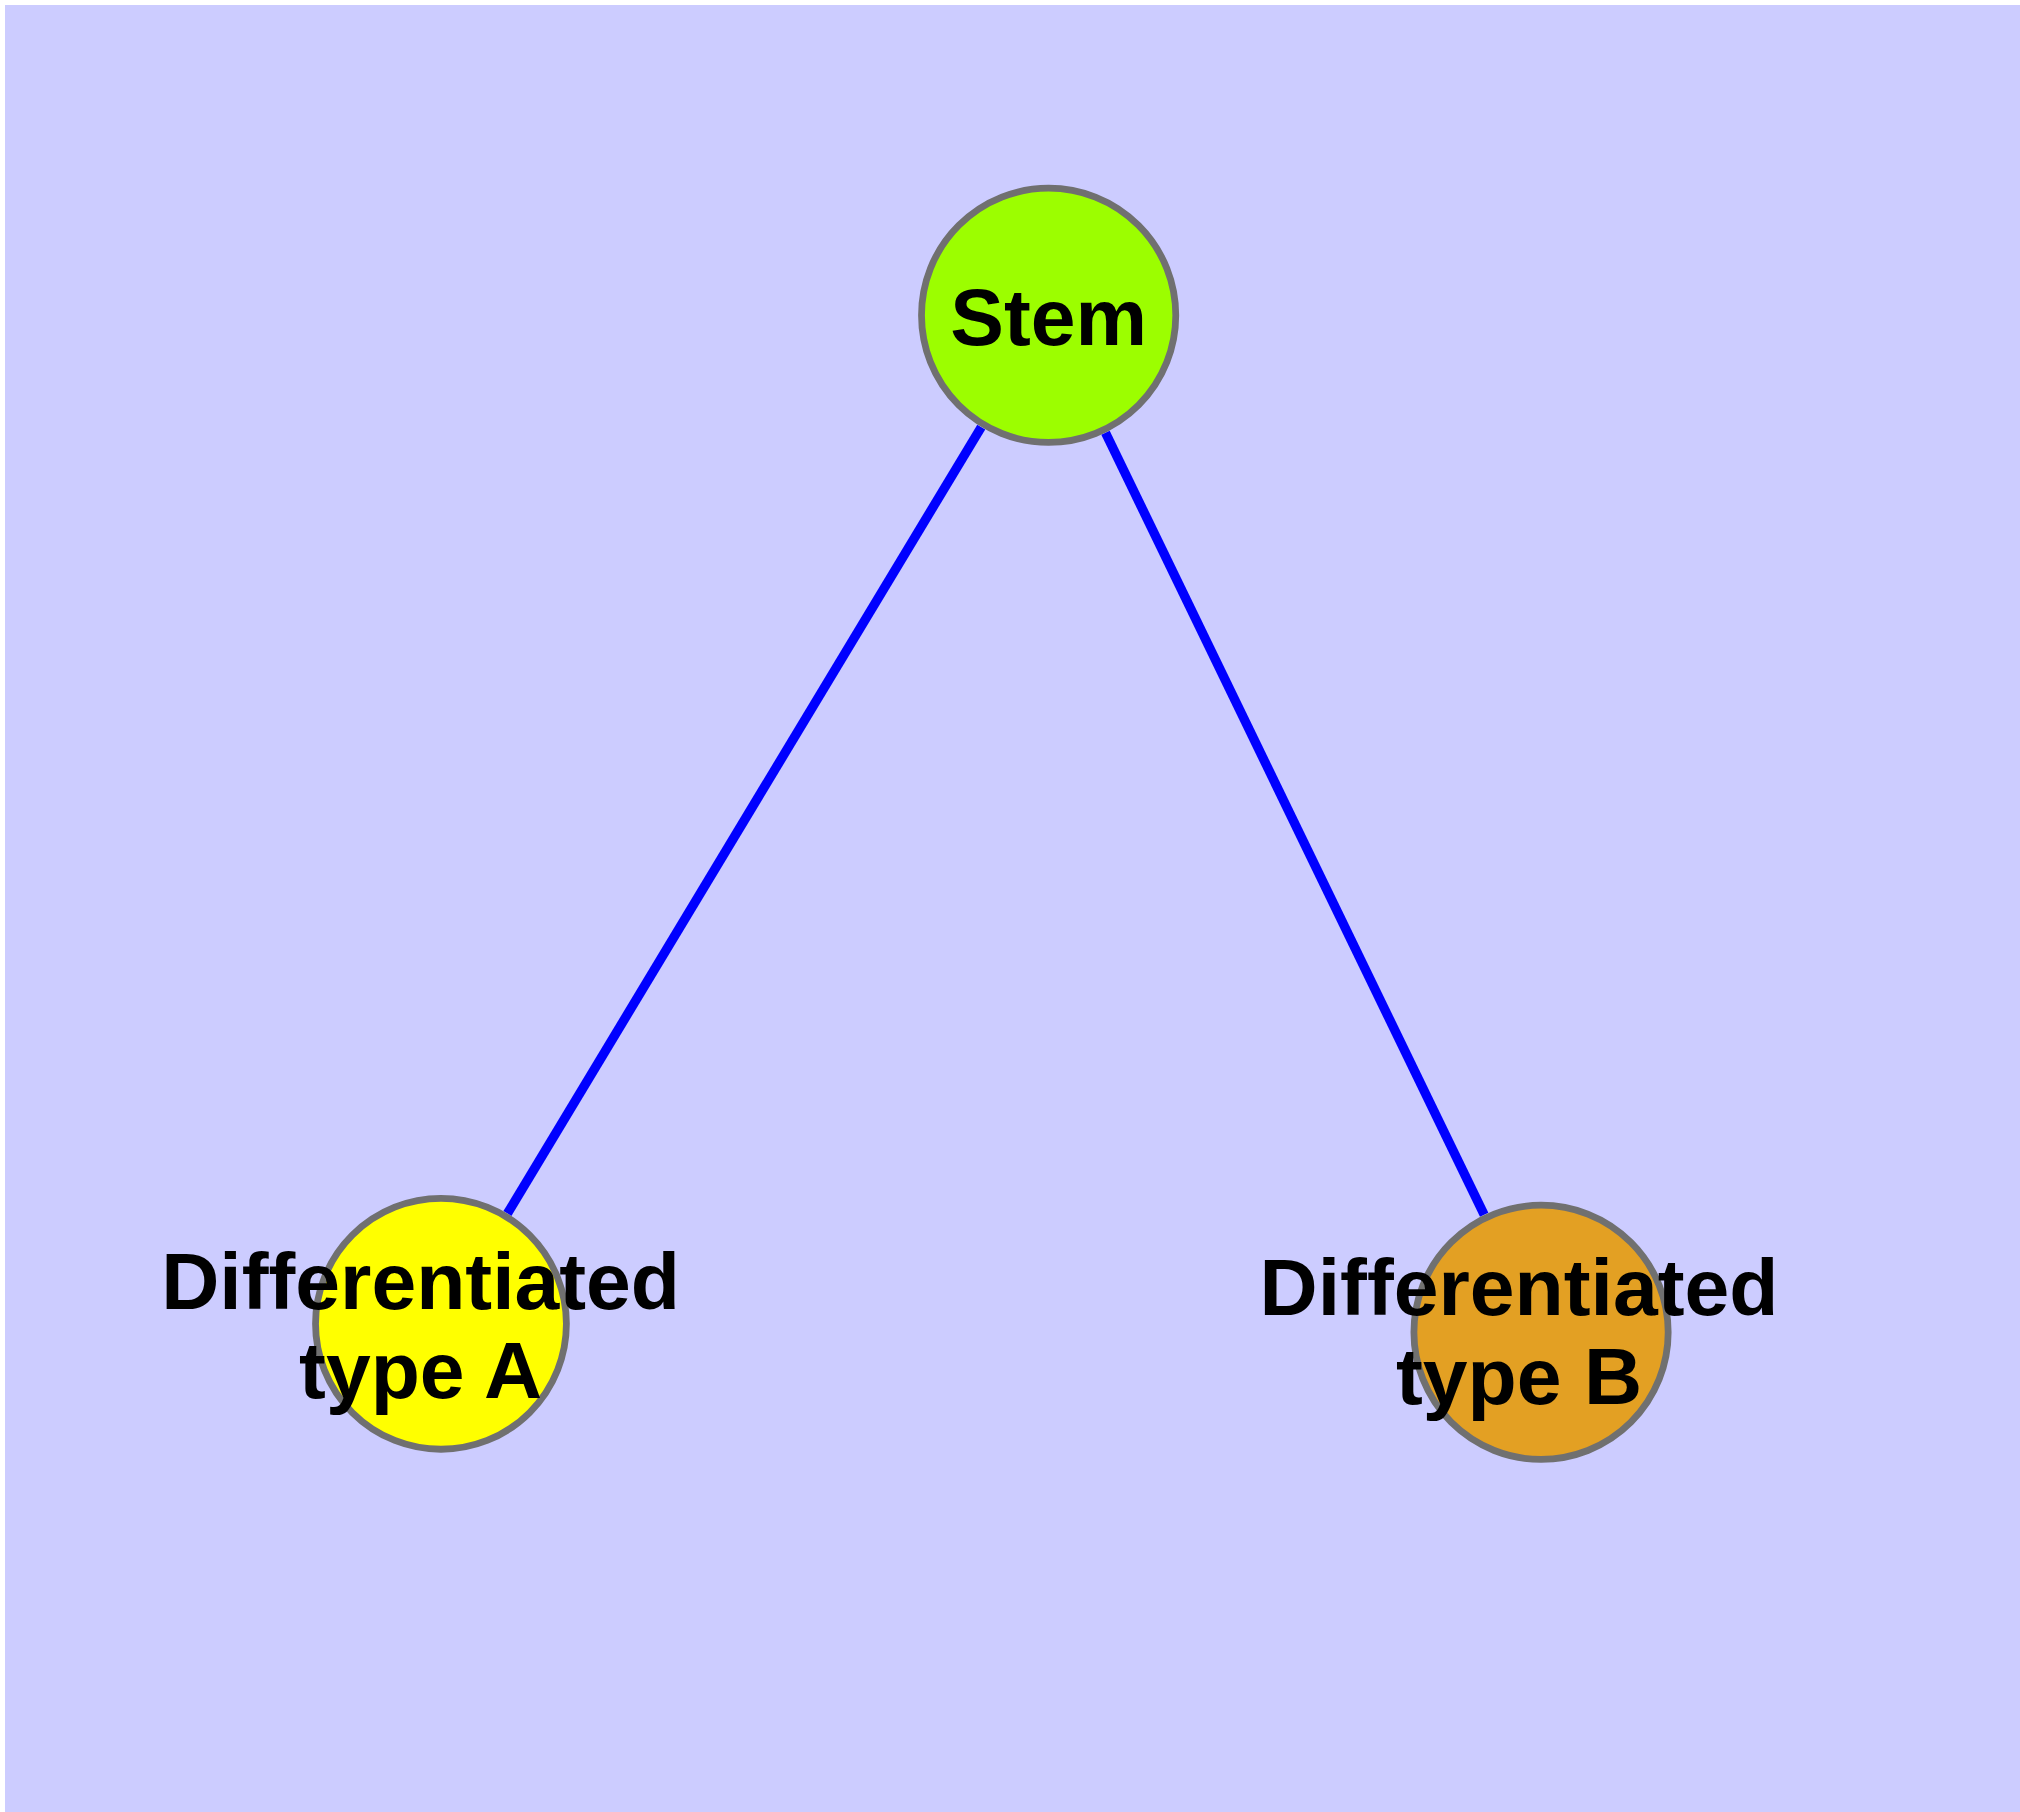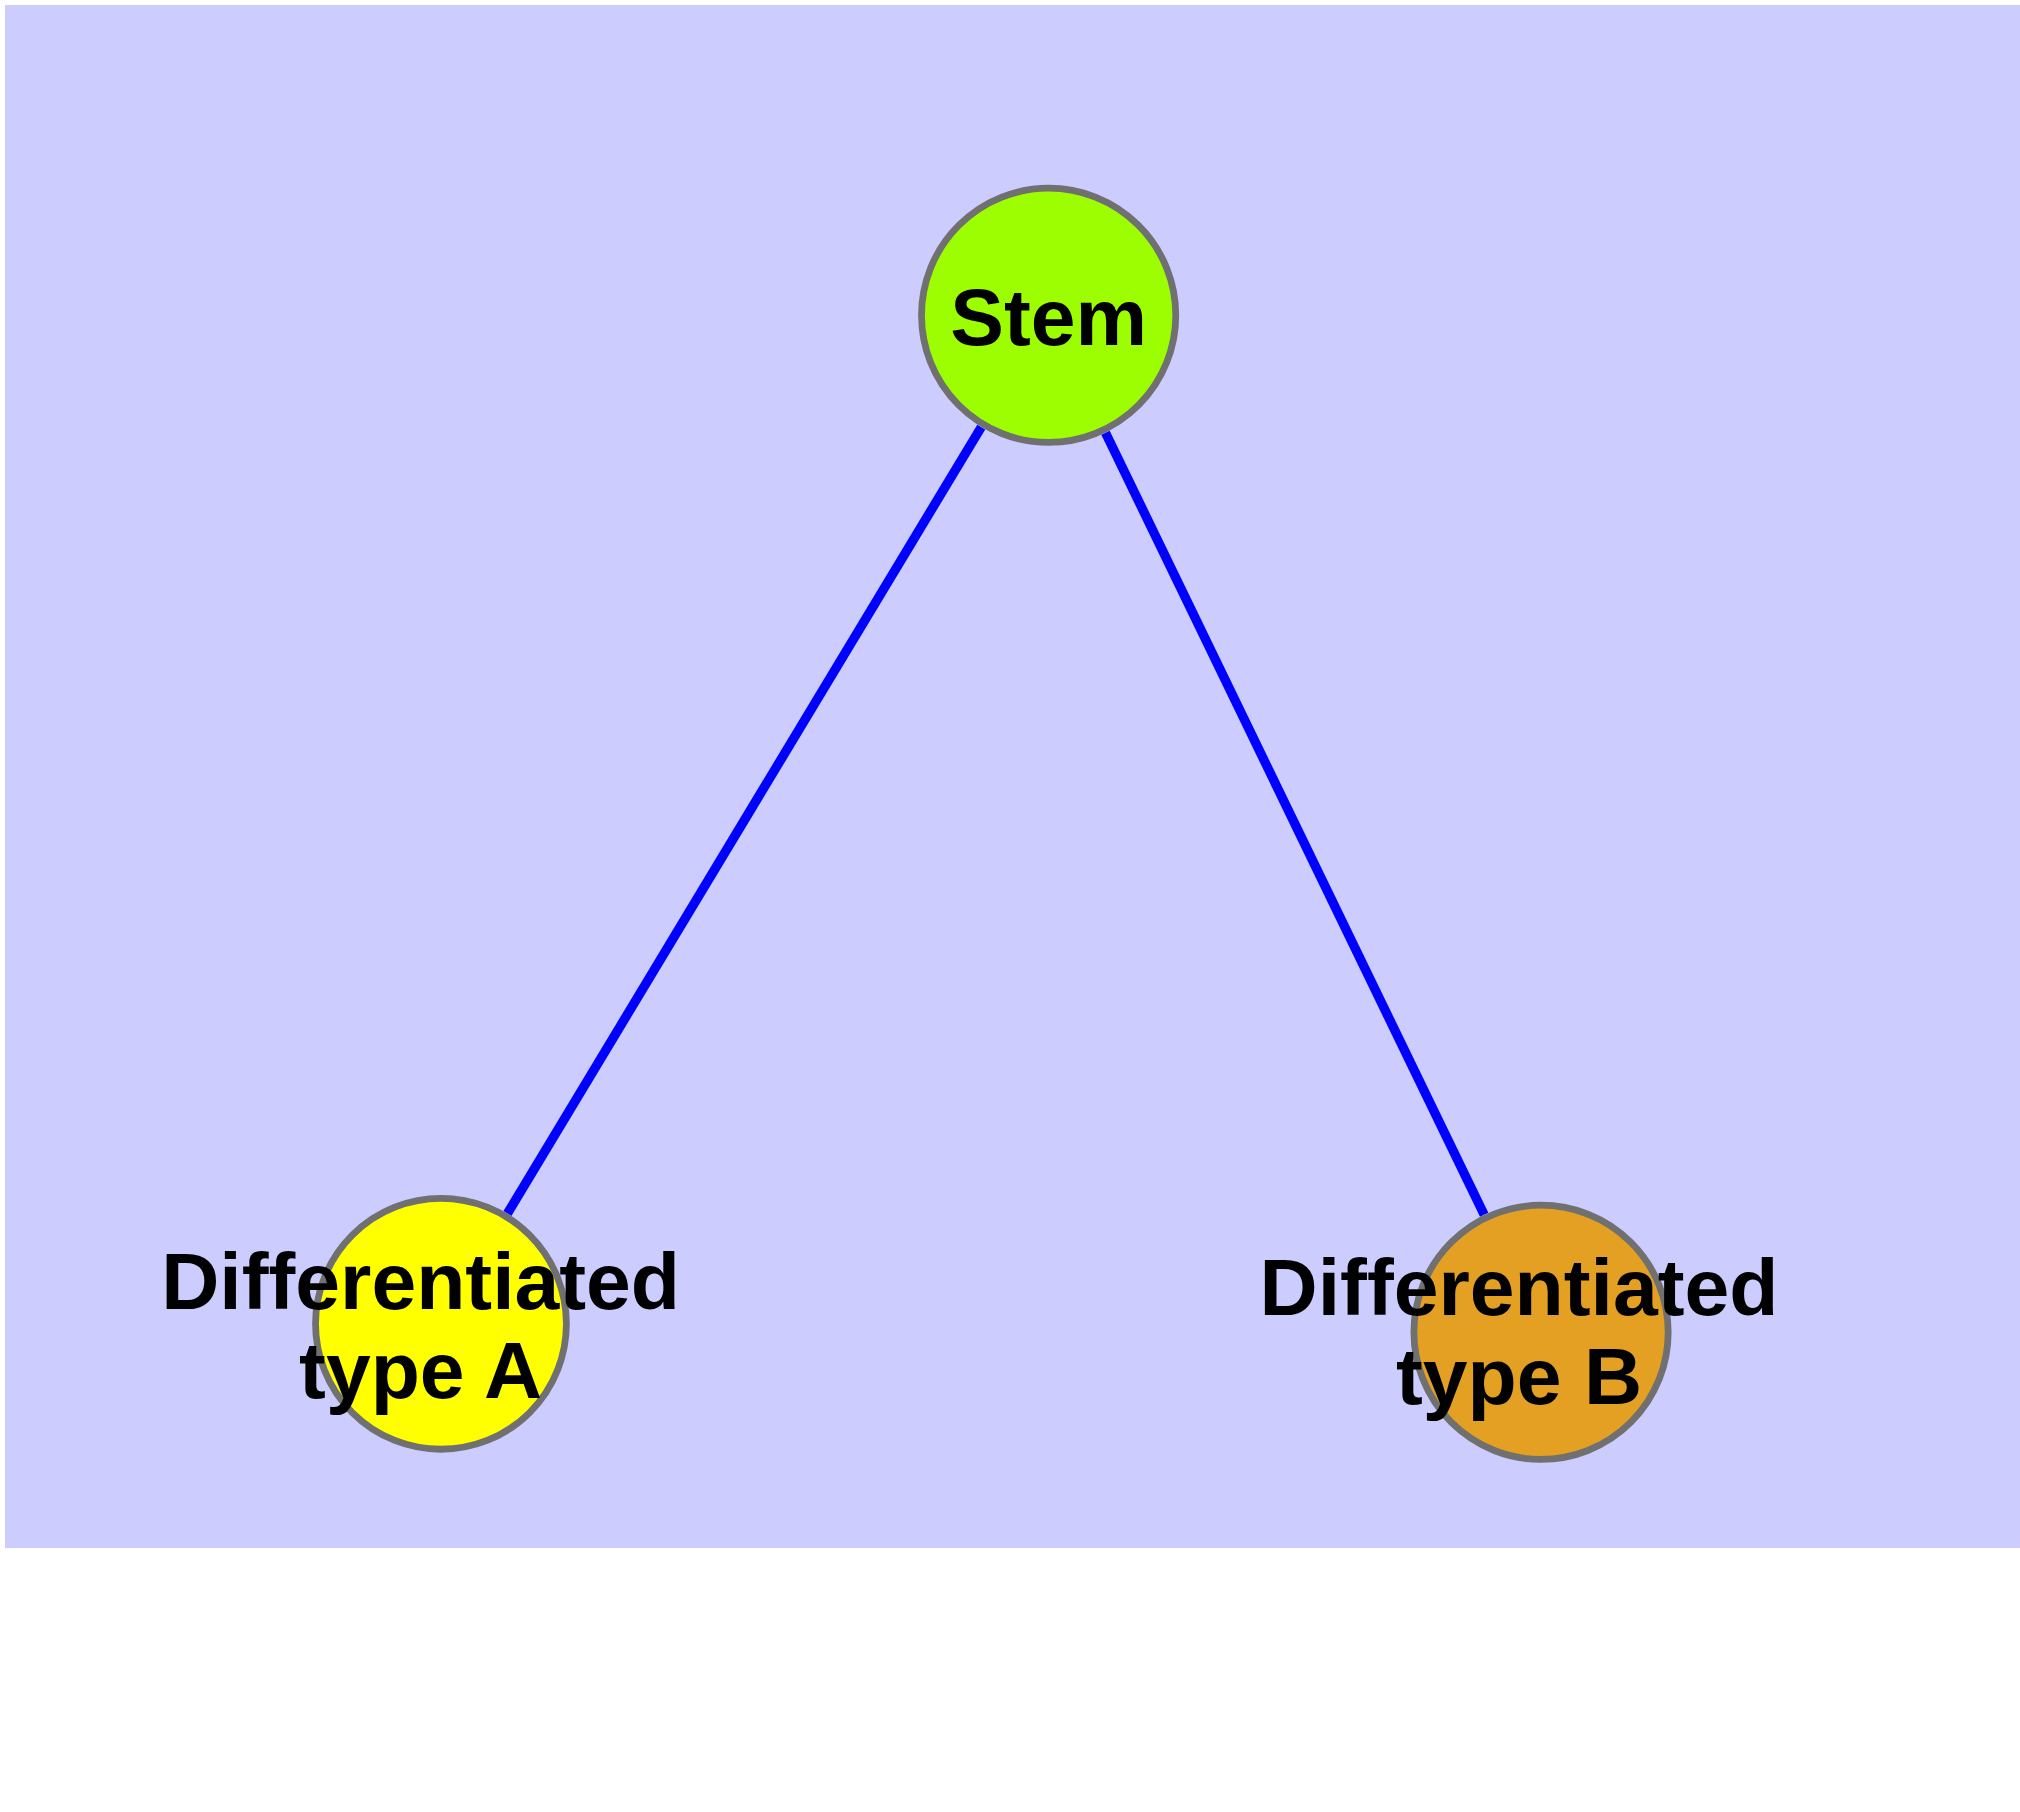--- a/index.html
+++ b/index.html
@@ -38,21 +38,21 @@
     fill: #000000;
     font-family: "Liberation Sans", sans-serif;
     paint-order: normal;
     dominant-baseline: alphabetic;
     text-anchor: middle;
   }
 </style>
 </head>
 <body>
 
-<div id="stage" style="width: 2021px; height: 1548px; background: rgb(255, 255, 255);">
+<div id="stage" style="width: 2021px; height: 1812px; background: rgb(255, 255, 255);">
 
   <div id="canvas-bg" style="background: rgb(204, 204, 255);"></div>
 
   <svg id="graph-svg" viewBox="0 0 2384 2138" xmlns="http://www.w3.org/2000/svg">
 
     <rect x="6" y="6" width="2378" height="2132" fill="#ccccff"></rect>
 
     <g>
       <line x1="1157.5" y1="503.9" x2="598.4" y2="1431.8" stroke="#0000ff" stroke-width="11" stroke-linecap="butt"></line>
       <line x1="1304.1" y1="510.6" x2="1750.9" y2="1433.4" stroke="#0000ff" stroke-width="11" stroke-linecap="butt"></line>

